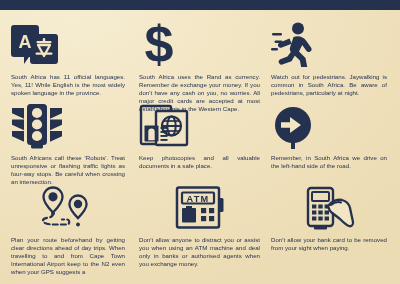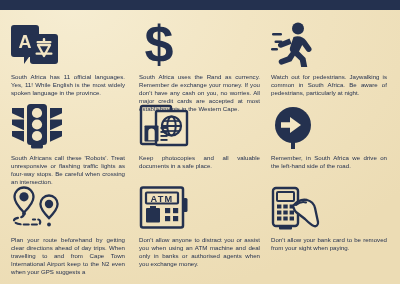--- a/index.html
+++ b/index.html
@@ -26,21 +26,21 @@
     grid-template-rows:88px 80px 106px;
   }
   .cell{position:relative;padding:0 10px 0 11px;box-sizing:border-box;}
   .cell.c2{padding-left:4px;}
   .cell.c3{padding-left:1px;}
   .icon-wrap{
     height:48px;display:flex;align-items:flex-end;
     margin-top:9px;margin-bottom:6px;
   }
   .cell.r2 .icon-wrap{margin-top:5px;margin-bottom:5px;height:46px;}
-  .cell.r3 .icon-wrap{margin-top:6px;margin-bottom:6px;height:46px;}
+  .cell.r3 .icon-wrap{margin-top:6px;margin-bottom:6px;height:46px;justify-content:center;}
   .icon-wrap svg{display:block;}
   .body-text{
     color:#24314f;
     font-size:6.1px;
     line-height:8.0px;
     letter-spacing:0.02px;
     margin:0;
     max-width:124px;
     font-weight:400;
   }

